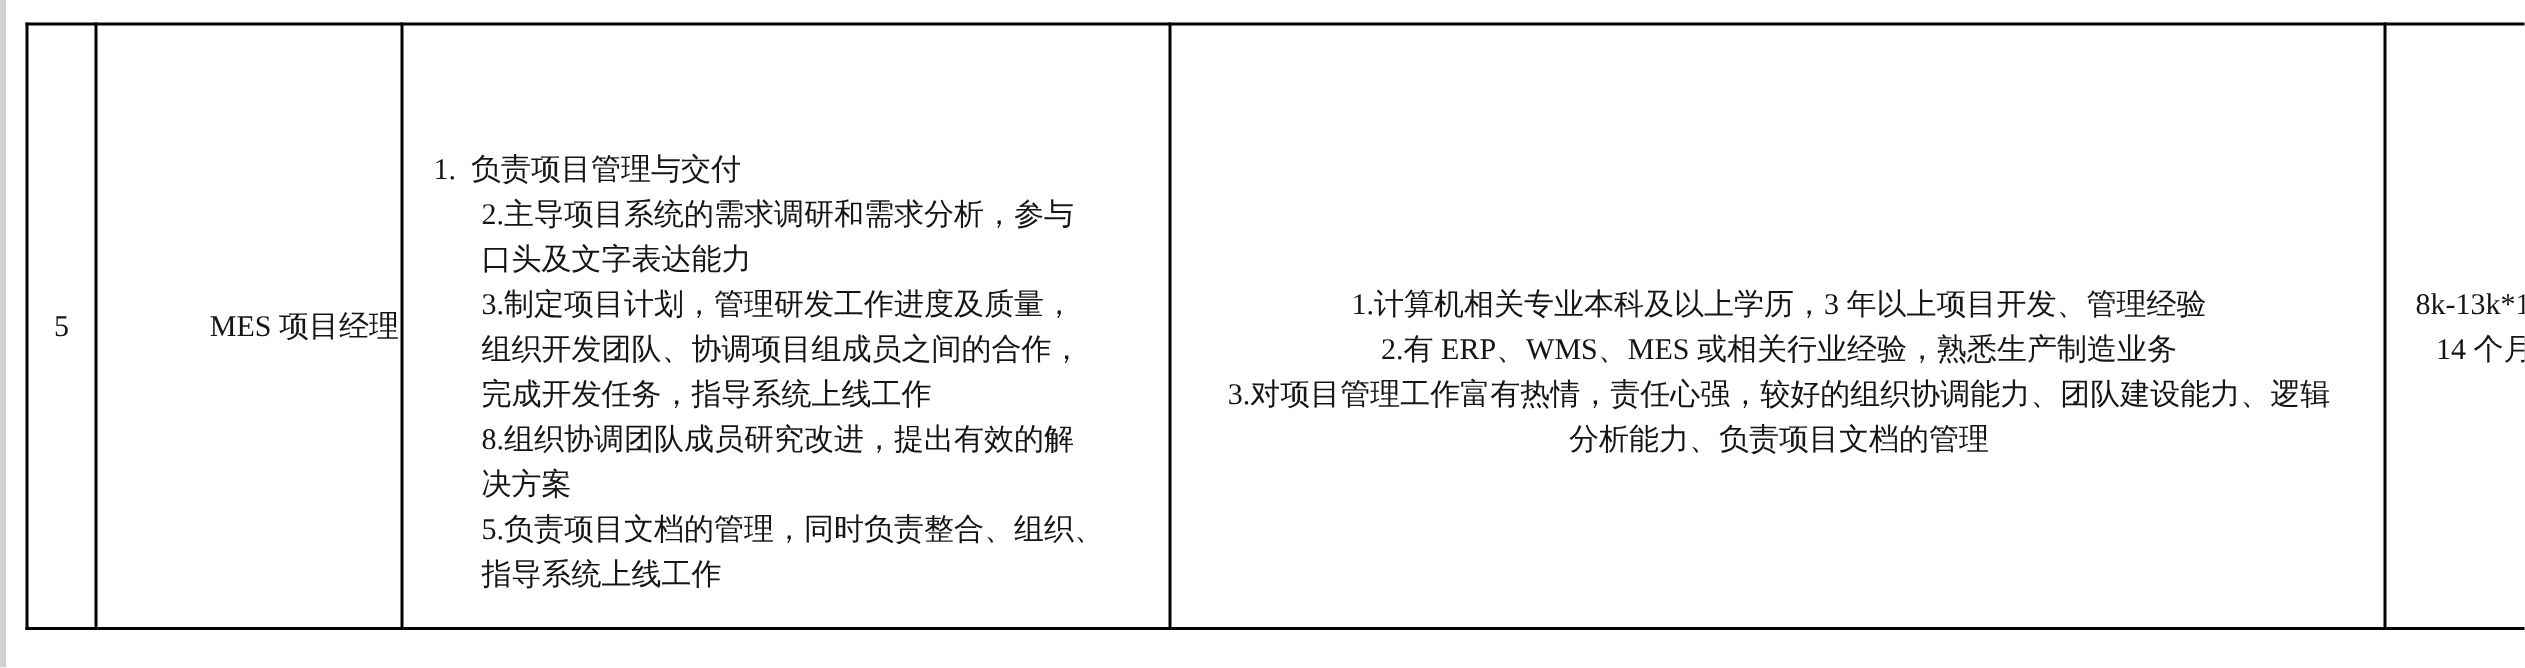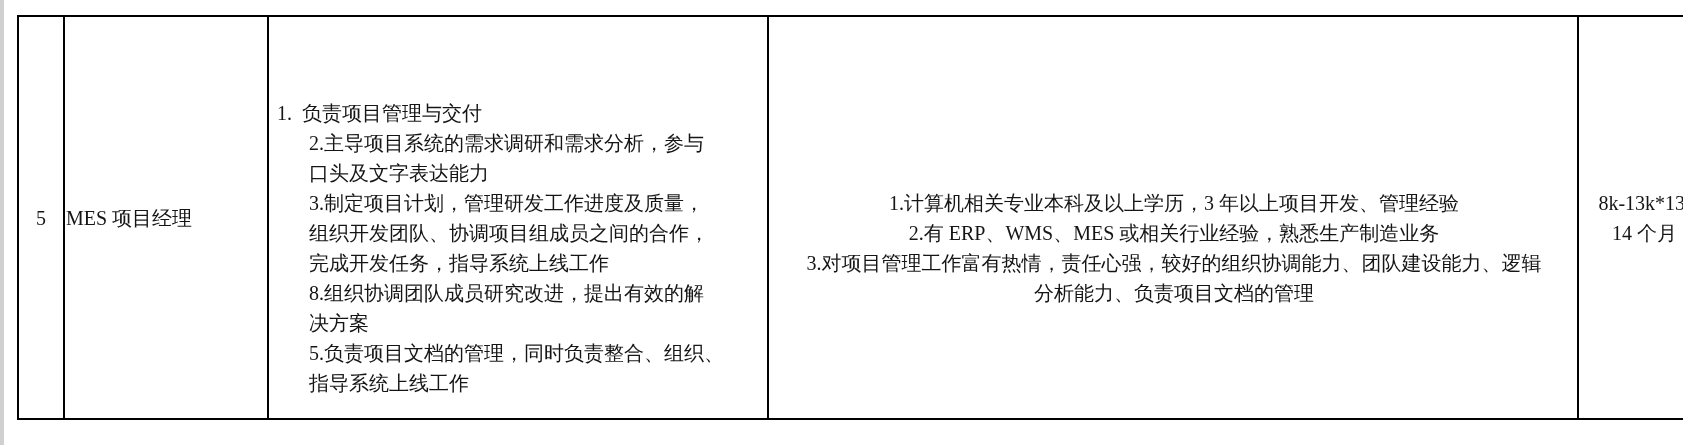--- a/index.html
+++ b/index.html
@@ -34,22 +34,22 @@
     background: #ffffff;
   }
   table.job-table td {
     border: 2px solid #000000;
     font-size: 20px;
     line-height: 30px;
     vertical-align: middle;
     overflow: hidden;
   }
   td.cell-index    { width: 42px;  text-align: center; }
-  td.cell-position { width: 200px; text-align: left; }
-  td.cell-duties   { width: 484px; vertical-align: top; padding: 60px 6px 0 8px; }
+  td.cell-position { width: 200px; text-align: right; }
+  td.cell-duties   { width: 484px; vertical-align: top; padding: 60px 6px 0 20px; }
   td.cell-reqs     { width: 790px; vertical-align: top; padding: 60px 8px 0 10px; text-align: center; }
   td.cell-salary   { width: 129px; text-align: center; }
   .duty-first-line { white-space: nowrap; }
   .duty-first-num {
     display: inline-block;
     width: 25px;
   }
   .duty-line {
     margin-left: 32px;
     white-space: nowrap;

